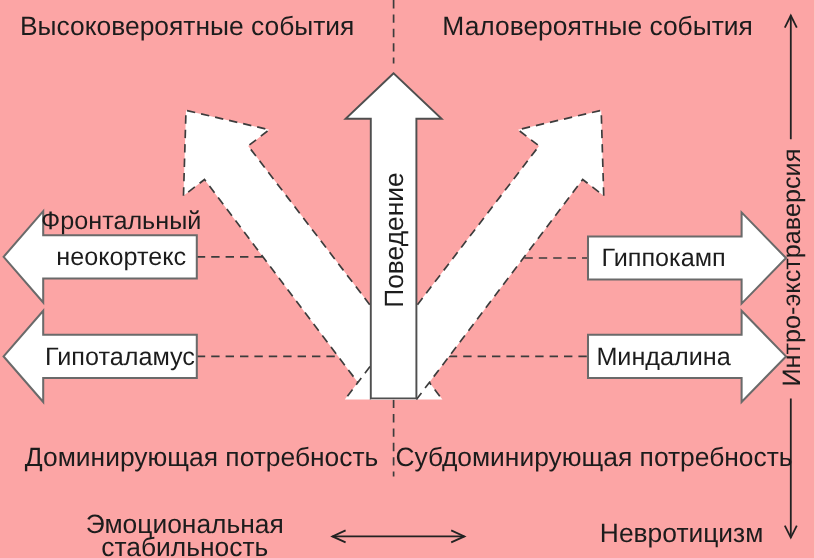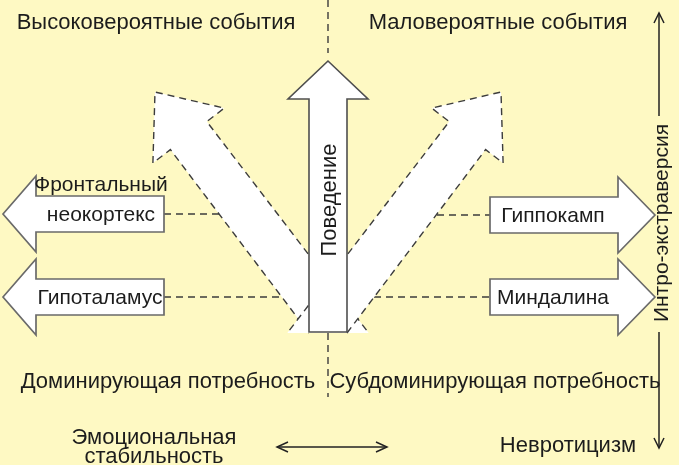--- a/index.html
+++ b/index.html
@@ -4,21 +4,21 @@
 <style>
   html, body {
     margin: 0;
     padding: 0;
     background: #ffffff;
   }
   .canvas {
     position: relative;
     width: 679px;
     height: 465px;
-    background: #fef9c3;
+    background: #fca5a5;
     font-family: "Liberation Sans", "DejaVu Sans", sans-serif;
     overflow: hidden;
   }
   svg { display: block; }
   .lbl {
     fill: #1c1c1c;
     font-family: "Liberation Sans", "DejaVu Sans", sans-serif;
     font-size: 22px;
   }
   .lbl-box { font-size: 21px; }

